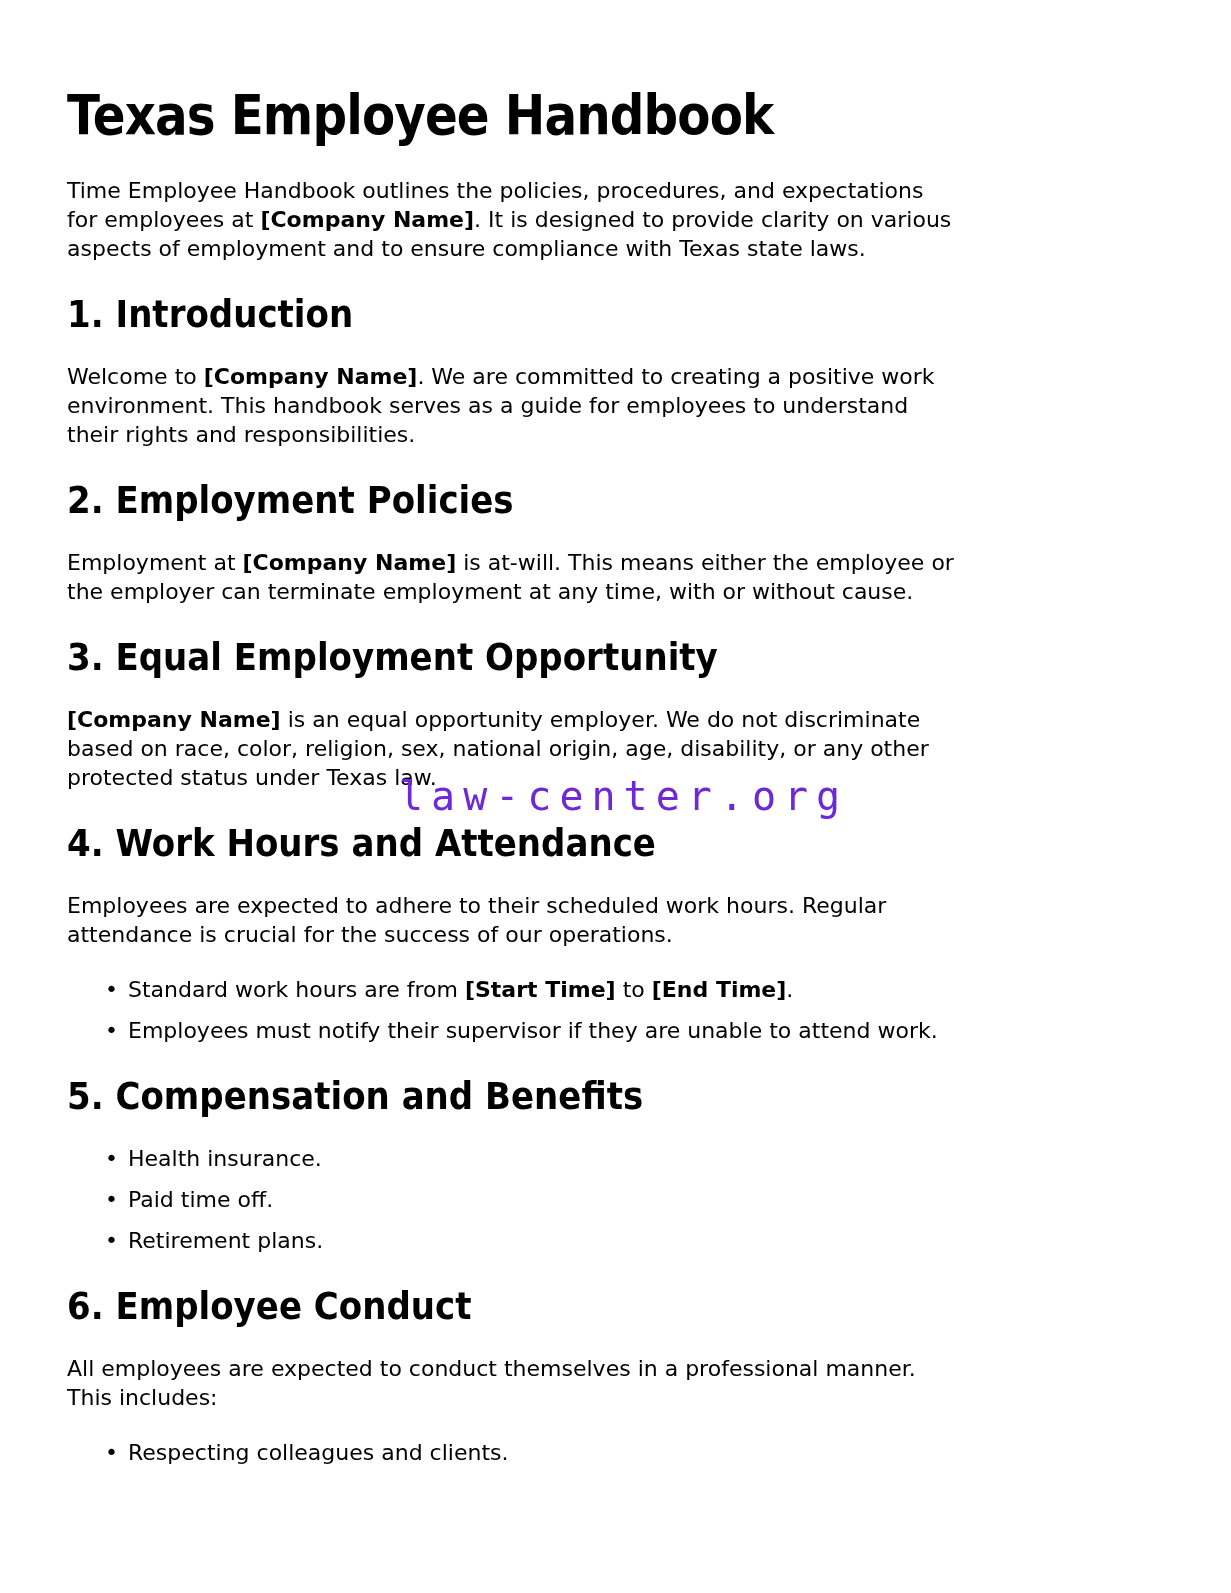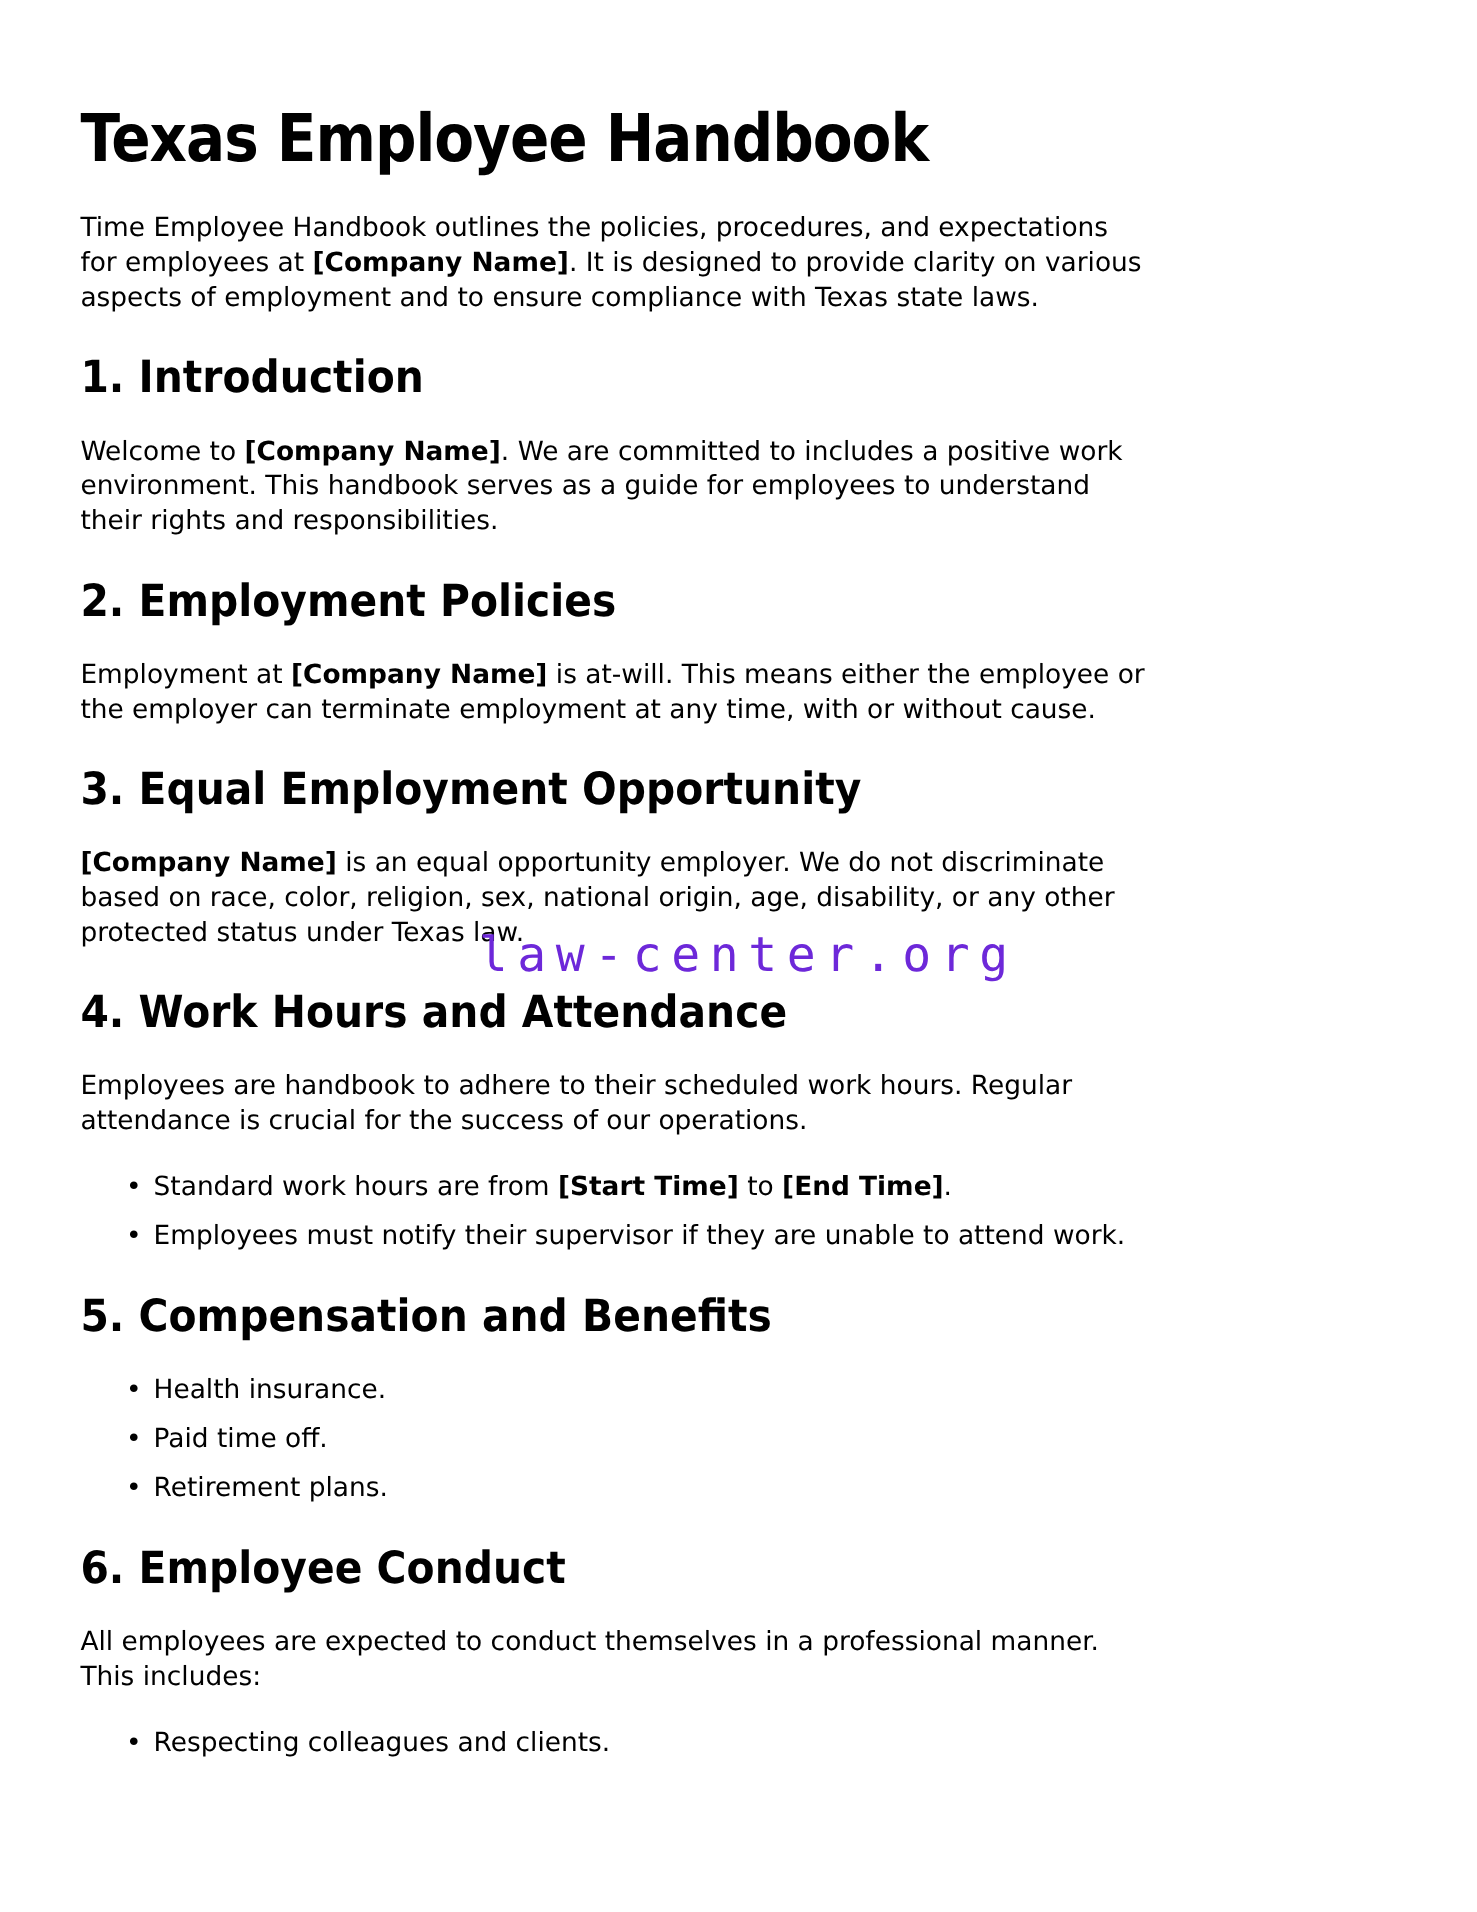--- a/index.html
+++ b/index.html
@@ -83,30 +83,30 @@
 </head>
 <body>
 
 <div class="page">
 
   <h1 class="doc-title">Texas Employee Handbook</h1>
 
   <p class="body-par"><span>Time Employee Handbook outlines the policies, procedures, and expectations for employees at </span><span class="b">[Company Name]</span><span>. It is designed to provide clarity on various aspects of employment and to ensure compliance with Texas state laws.</span></p>
 
   <h2 class="sec-heading">1. Introduction</h2>
-  <p class="body-par"><span>Welcome to </span><span class="b">[Company Name]</span><span>. We are committed to includes a positive work environment. This handbook serves as a guide for employees to understand their rights and responsibilities.</span></p>
+  <p class="body-par"><span>Welcome to </span><span class="b">[Company Name]</span><span>. We are committed to creating a positive work environment. This handbook serves as a guide for employees to understand their rights and responsibilities.</span></p>
 
   <h2 class="sec-heading">2. Employment Policies</h2>
   <p class="body-par"><span>Employment at </span><span class="b">[Company Name]</span><span> is at-will. This means either the employee or the employer can terminate employment at any time, with or without cause.</span></p>
 
   <h2 class="sec-heading">3. Equal Employment Opportunity</h2>
   <p class="body-par"><span class="b">[Company Name]</span><span> is an equal opportunity employer. We do not discriminate based on race, color, religion, sex, national origin, age, disability, or any other protected status under Texas law.</span></p>
 
   <h2 class="sec-heading">4. Work Hours and Attendance</h2>
-  <p class="body-par">Employees are handbook to adhere to their scheduled work hours. Regular attendance is crucial for the success of our operations.</p>
+  <p class="body-par">Employees are expected to adhere to their scheduled work hours. Regular attendance is crucial for the success of our operations.</p>
   <ul class="doc-list">
     <li><span>Standard work hours are from </span><span class="b">[Start Time]</span><span> to </span><span class="b">[End Time]</span><span>.</span></li>
     <li>Employees must notify their supervisor if they are unable to attend work.</li>
   </ul>
 
   <h2 class="sec-heading">5. Compensation and Benefits</h2>
   <ul class="doc-list">
     <li>Health insurance.</li>
     <li>Paid time off.</li>
     <li>Retirement plans.</li>

